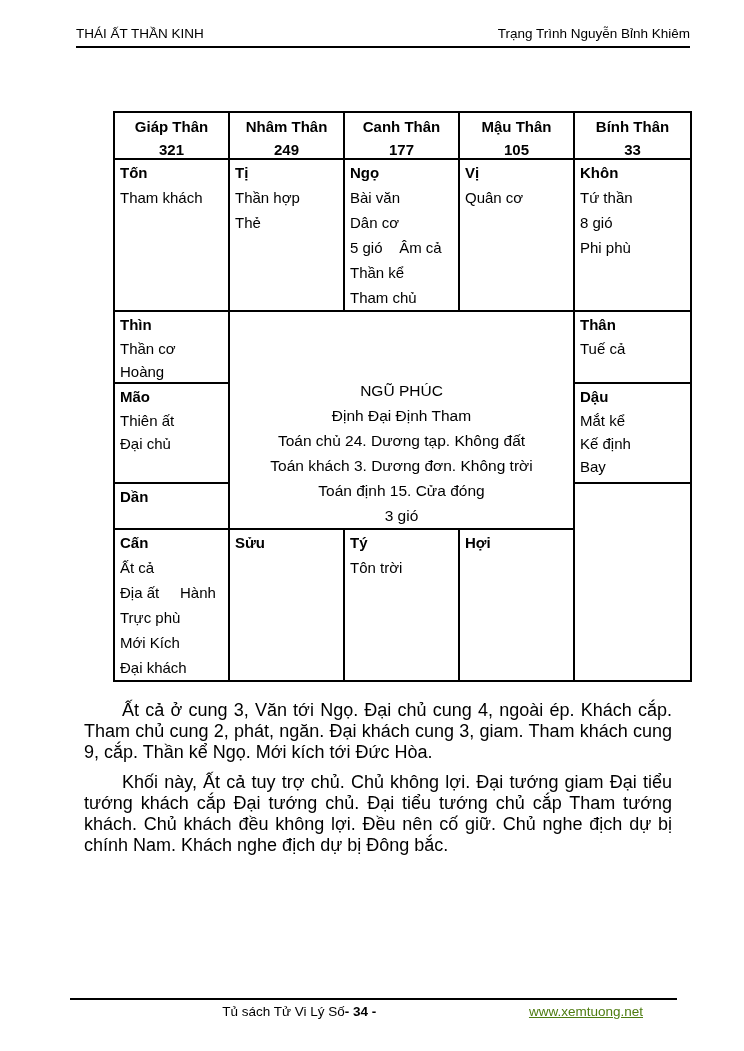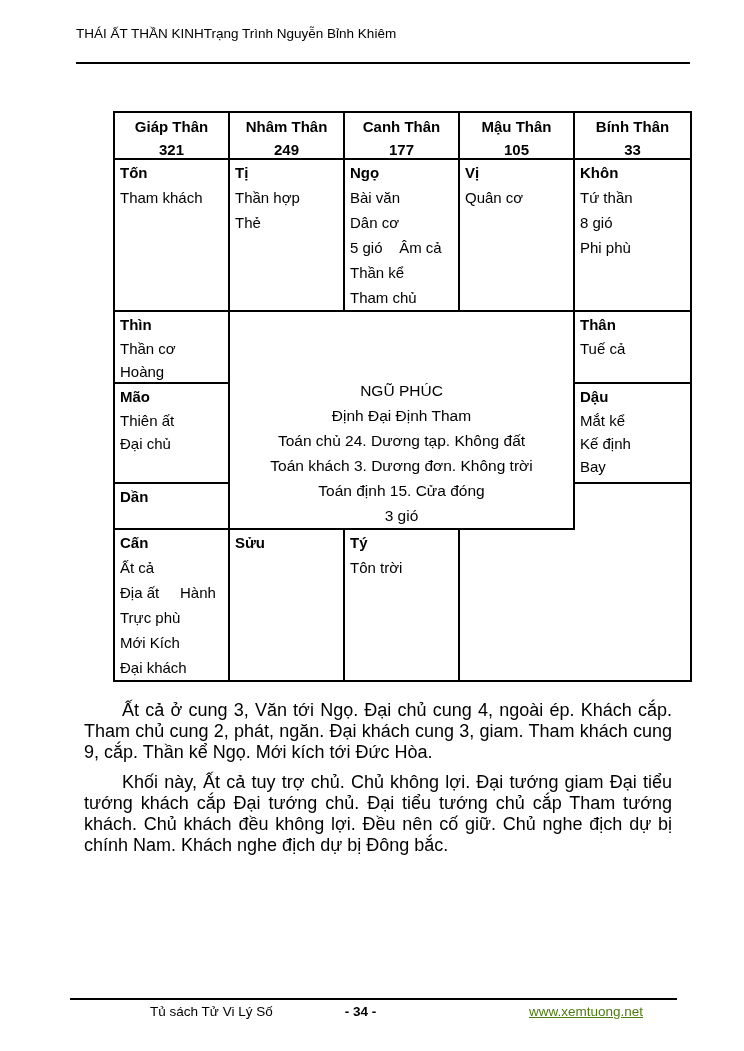--- a/index.html
+++ b/index.html
@@ -5,22 +5,22 @@
   * { margin:0; padding:0; box-sizing:border-box; }
   html,body { background:#888; }
   .page {
     position:relative; width:744px; height:1051px; background:#ffffff;
     margin:0 auto; font-family:"Liberation Sans","DejaVu Sans",sans-serif;
     color:#000; overflow:hidden;
   }
   
   .page-header {
     position:absolute; left:76px; top:26px; width:614px;
-    display:flex; align-items:flex-end;
-    font-size:13.5px; padding-bottom:21px; border-bottom:2px solid #000;
+    display:flex; justify-content:space-between; align-items:flex-end;
+    font-size:13.5px; padding-bottom:5px; border-bottom:2px solid #000;
   }
   
   .chart-table {
     position:absolute; left:113px; top:111px;
     display:grid;
     grid-template-columns:repeat(5,115px);
     grid-template-rows:47px 152px 72px 100px 46px 150px;
     border:2px solid #000;
     font-size:15px; line-height:25px;
   }
@@ -42,21 +42,21 @@
     position:absolute; left:84px; top:700px; width:588px;
     font-size:18px; line-height:21px; text-align:justify;
   }
   .body-text p { text-indent:38px; margin-bottom:9px; }
   
   .page-footer {
     position:absolute; left:70px; top:998px; width:607px;
     border-top:2px solid #000; padding-top:4px;
     display:flex; align-items:flex-start; font-size:13.5px;
   }
-  .page-footer .f-left { flex:1; text-align:center; padding-left:8px; }
+  .page-footer .f-left { flex:1; text-align:right; padding-left:8px; }
   .page-footer .f-center { flex:0 0 auto;font-weight:bold; }
   .page-footer .f-right { flex:1; text-align:right; padding-right:34px; }
   .page-footer a { color:#4d7c0f; text-decoration:underline; cursor:pointer; }
 </style>
 </head>
 <body>
 
 <div class="page">
 
   <div class="page-header">
@@ -159,20 +159,24 @@
 Đại khách</div>
     </div>
     <div class="cell no-b" style="grid-row:6;grid-column:2">
       <div class="palace-title">Sửu</div>
       <div class="palace-lines"></div>
     </div>
     <div class="cell no-b" style="grid-row:6;grid-column:3">
       <div class="palace-title">Tý</div>
       <div class="palace-lines">Tôn trời</div>
     </div>
+    <div class="cell no-b" style="grid-row:6;grid-column:4">
+      <div class="palace-title">Hợi</div>
+      <div class="palace-lines"></div>
+    </div>
 
   </div>
 
   <div class="body-text">
     <p>Ất cả ở cung 3, Văn tới Ngọ. Đại chủ cung 4, ngoài ép. Khách cắp. Tham chủ cung 2, phát, ngăn. Đại khách cung 3, giam. Tham khách cung 9, cắp. Thần kể Ngọ. Mới kích tới Đức Hòa.</p>
     <p>Khối này, Ất cả tuy trợ chủ. Chủ không lợi. Đại tướng giam Đại tiểu tướng khách cắp Đại tướng chủ. Đại tiểu tướng chủ cắp Tham tướng khách. Chủ khách đều không lợi. Đều nên cố giữ. Chủ nghe địch dự bị chính Nam. Khách nghe địch dự bị Đông bắc.</p>
   </div>
 
   <div class="page-footer">
     <span class="f-left">Tủ sách Tử Vi Lý Số</span>

